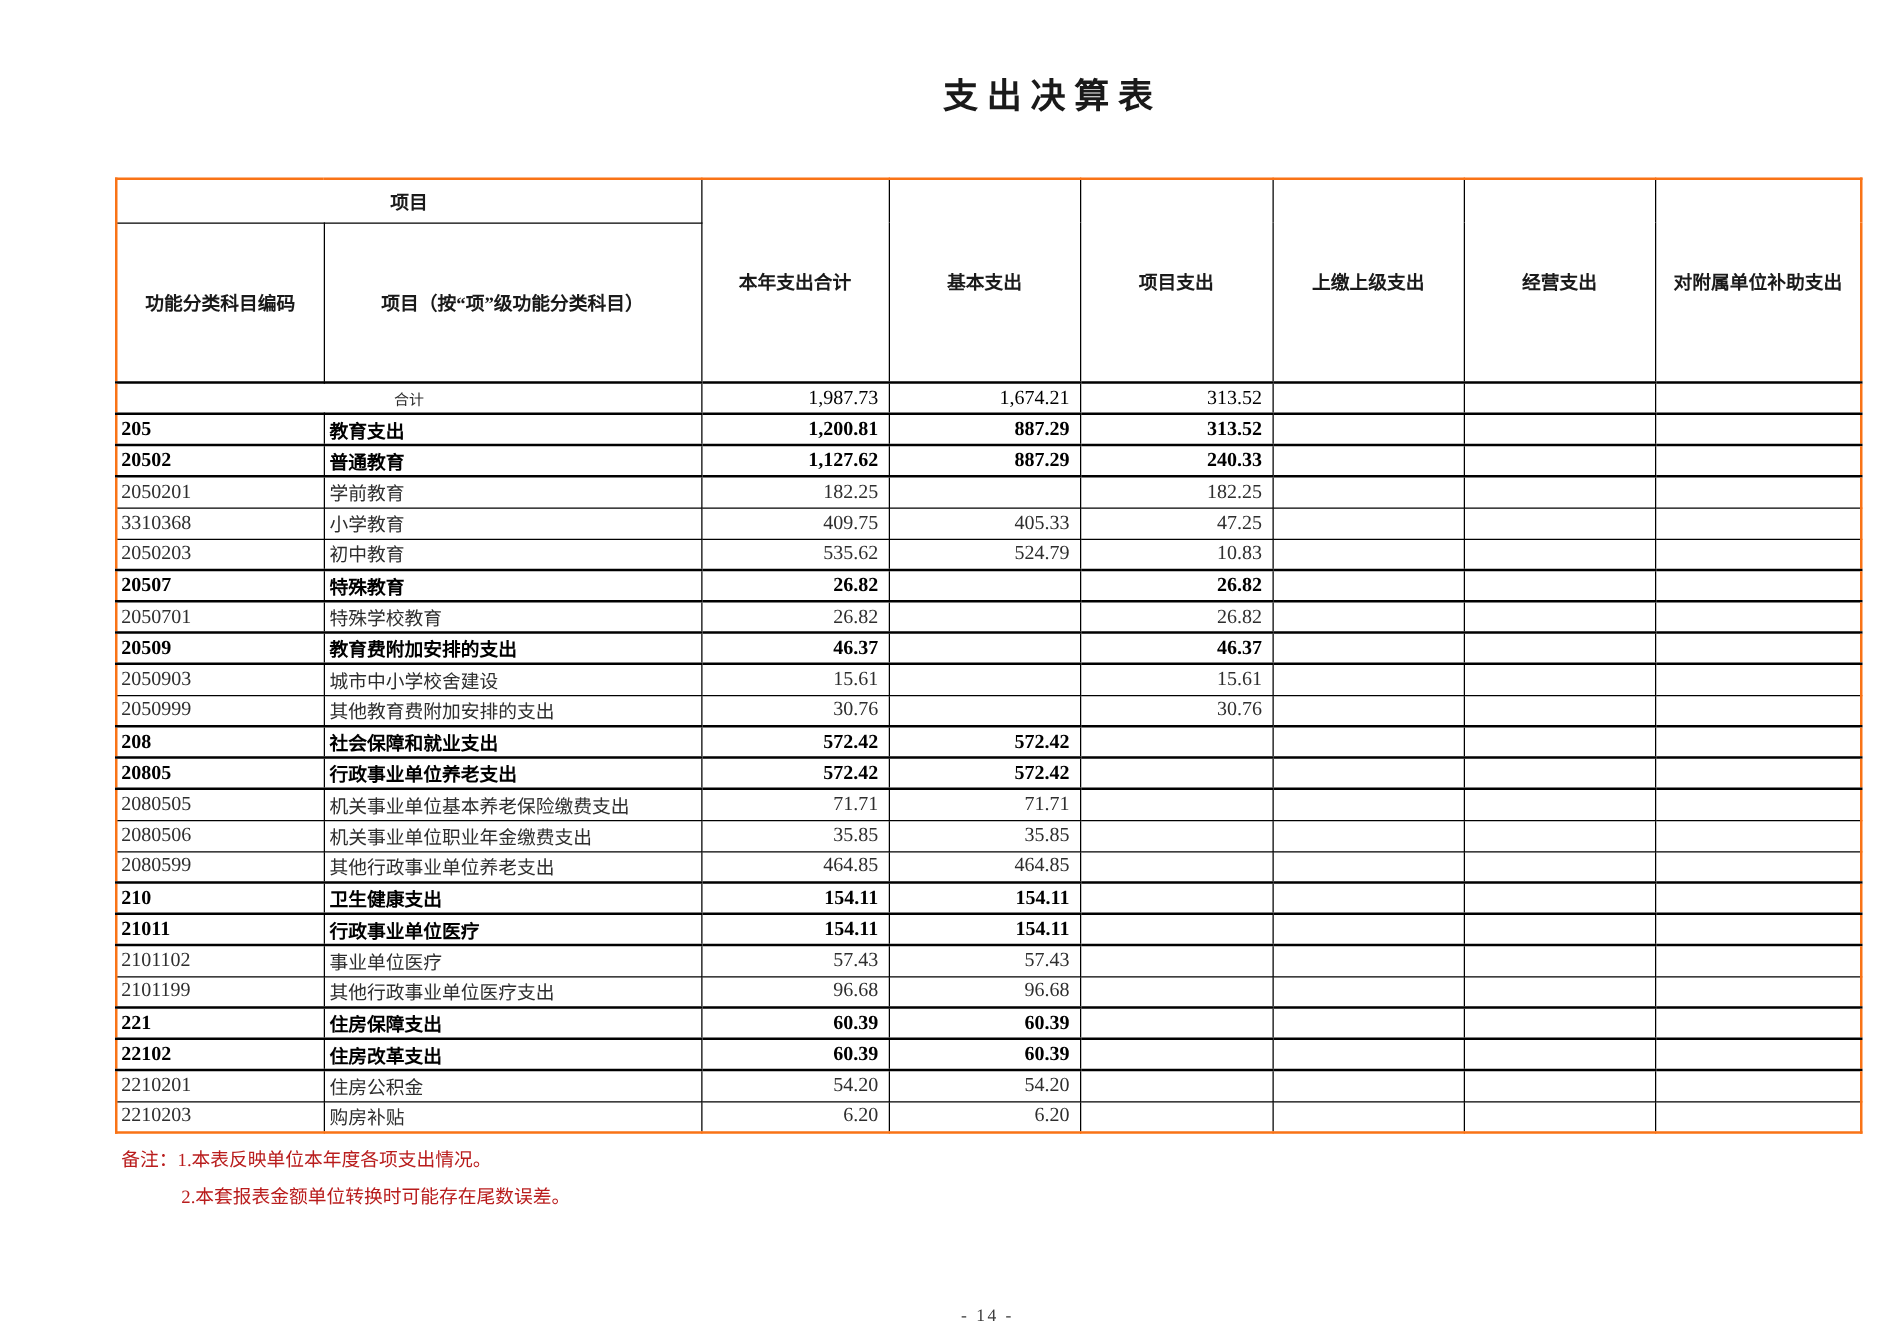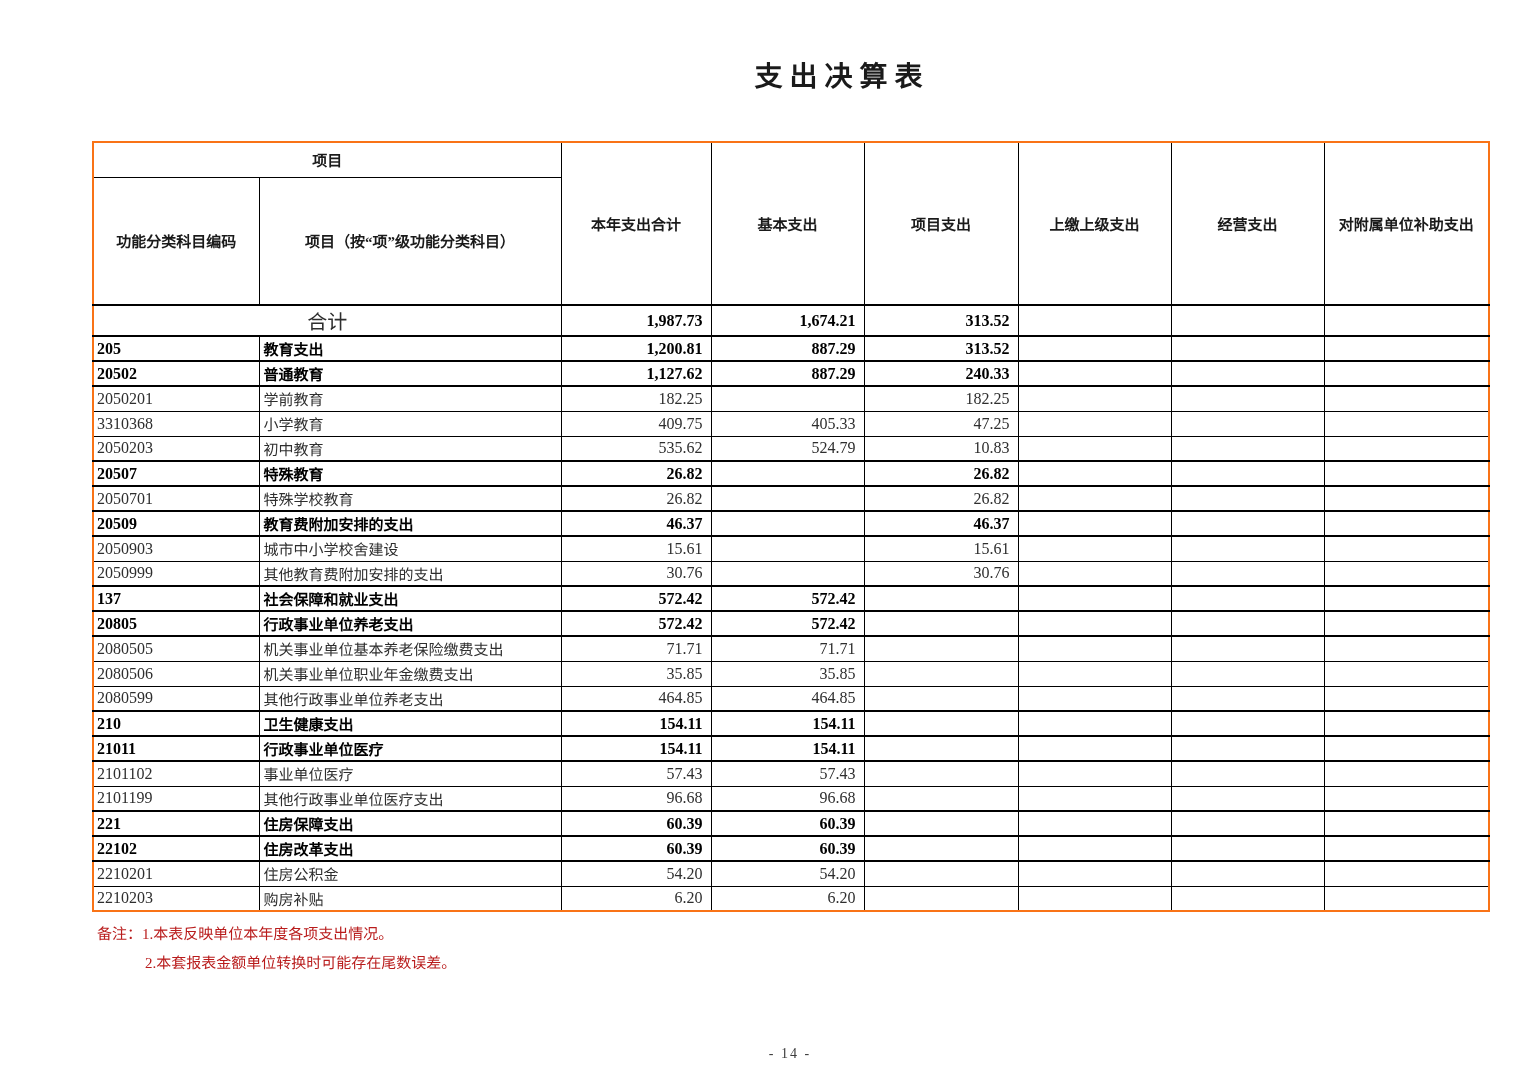--- a/index.html
+++ b/index.html
@@ -80,24 +80,24 @@
   }
   td.num {
     font-size: 16px;
     text-align: right;
     padding: 0 8px 0 2px;
     color: #2e2e2e;
   }
   tr.total td, tr.section td { border-top-width: 2px; border-bottom-width: 2px; }
   tr.total td.name {
     text-align: center;
-    font-size: 20px;
+    font-size: 12px;
     padding: 0;
   }
-  tr.total td.num { font-weight: bold; color: #000; }
+  tr.total td.num { font-weight: normal; color: #000; }
   tr.section td { font-weight: bold; color: #000; }
   .notes {
     margin-top: 8px;
     font-size: 15px;
     color: #b91c1c;
   }
   .note-line-1 { margin-left: 5px; line-height: 29px; }
   .note-line-2 { margin-left: 53px; line-height: 29px; }
   .page-number {
     position: absolute;
@@ -250,21 +250,21 @@
             <td class="code">2050999</td>
             <td class="name">其他教育费附加安排的支出</td>
             <td class="num">30.76</td>
             <td class="num"></td>
             <td class="num">30.76</td>
             <td class="num"></td>
             <td class="num"></td>
             <td class="num"></td>
           </tr>
           <tr class="section">
-            <td class="code">137</td>
+            <td class="code">208</td>
             <td class="name">社会保障和就业支出</td>
             <td class="num">572.42</td>
             <td class="num">572.42</td>
             <td class="num"></td>
             <td class="num"></td>
             <td class="num"></td>
             <td class="num"></td>
           </tr>
           <tr class="section">
             <td class="code">20805</td>

